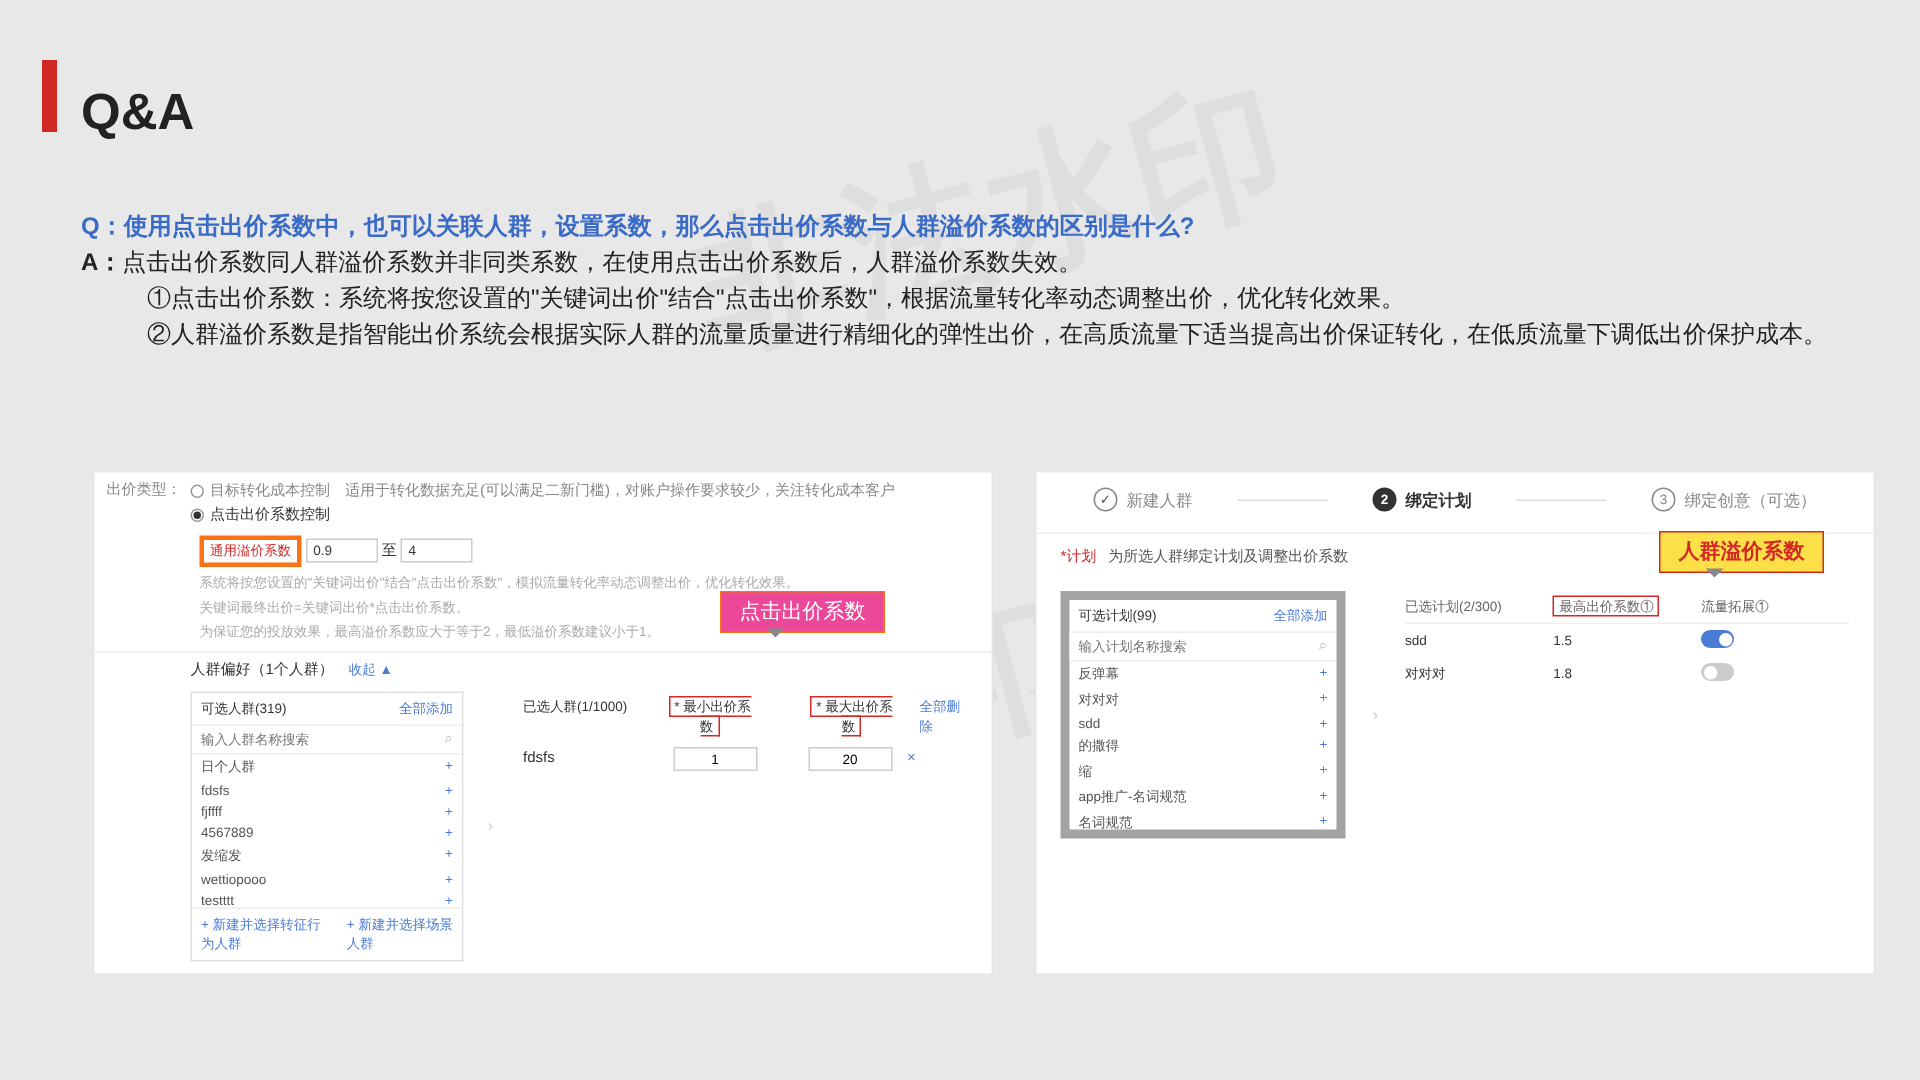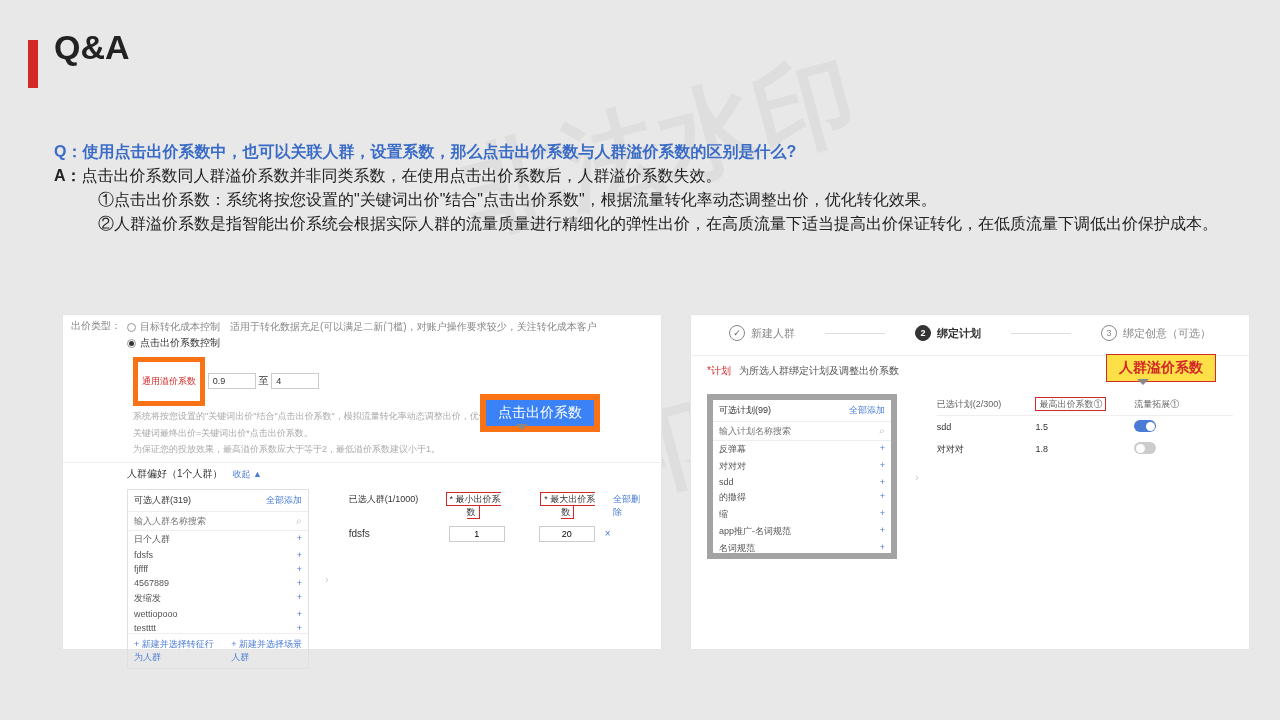--- a/index.html
+++ b/index.html
@@ -1,32 +1,32 @@
 <!DOCTYPE html>
 <html><head>
 <meta charset="utf-8">
 <style>
 * { margin:0; padding:0; box-sizing:border-box; font-family:"Microsoft YaHei",Arial,sans-serif; }
 body { width:1280px; height:720px; background:#e8e8e8; position:relative; overflow:hidden; }
 .watermark { position:absolute; font-size:100px; color:rgba(0,0,0,0.04); transform:rotate(-15deg); pointer-events:none; z-index:0; font-weight:bold;}
 .wm1{ top:80px; left:460px;} .wm2{ top:420px; left:320px;}
 .redbar { position:absolute; left:28px; top:40px; width:10px; height:48px; background:#d32926; }
-.title { position:absolute; left:54px; top:28px; font-size:34px; font-weight:bold; color:#222; }
+.title { position:absolute; left:54px; top:56px; font-size:34px; font-weight:bold; color:#222; }
 .content { position:absolute; left:54px; top:140px; right:20px; font-size:16px; line-height:1.5; color:#222; }
 .q { color:#3a6cc7; font-weight:bold; }
 .a-label { font-weight:bold; }
 .indent { padding-left:44px; }
 .panel { position:absolute; background:#fff; border:1px solid #e5e5e5; font-size:10px; color:#333; }
 .panel-left { left:62px; top:314px; width:600px; height:336px; }
 .panel-right { left:690px; top:314px; width:560px; height:336px; }
 .bidtype-row { padding:4px 8px; border-bottom:1px solid #eee; }
 .radio-row { display:flex; align-items:center; gap:4px; color:#888; padding:1px 0;}
 .radio { width:9px; height:9px; border:1px solid #999; border-radius:50%; display:inline-block; }
 .radio.sel::after{content:"";display:block;width:5px;height:5px;background:#333;border-radius:50%;margin:1px;}
-.tag-red { display:inline-block; border:5px solid #f97316; color:#d32926; padding:13px 4px; font-size:9px; }
+.tag-red { display:inline-block; border:3px solid #f97316; color:#d32926; padding:1px 4px; font-size:9px; }
 .tinyinput { display:inline-block; width:48px; height:16px; border:1px solid #ccc; padding:0 4px; font-size:9px; line-height:14px;}
 .desc { color:#aaa; font-size:9px; line-height:1.4; padding:2px 0 2px 62px;}
 .section-row { display:flex; align-items:flex-end; padding:4px 0 4px 64px; gap:10px;}
 .collapse { color:#4a7bd6; font-size:9px; }
 .cols { display:flex; padding:4px 10px 4px 64px; gap:12px; }
 .listbox { border:1px solid #e0e0e0; width:182px; height:180px; display:flex; flex-direction:column;}
 .listbox-hd { display:flex; justify-content:space-between; padding:4px 6px; border-bottom:1px solid #eee; font-size:9px;}
 .link { color:#4a7bd6; cursor:pointer; }
 .search { display:flex; border-bottom:1px solid #eee; }
 .search input{ flex:1; border:none; font-size:9px; padding:3px 6px; outline:none; color:#999;}
@@ -36,21 +36,21 @@
 .plus { color:#4a7bd6; }
 .chev { color:#ccc; align-self:center; font-size:11px; padding:0 4px;}
 .sel-table { flex:1; }
 .sel-hd { display:flex; font-size:9px; padding:4px 0;}
 .sel-hd > div { padding:0 4px;}
 .boxred { border:1.5px solid #d32926; padding:1px 3px; }
 .sel-row { display:flex; padding:3px 0; align-items:center;}
 .numin { width:56px; border:1px solid #ccc; font-size:9px; padding:2px 4px; text-align:center; margin:0 4px;}
 .close-x { color:#4a7bd6; padding:0 6px;}
 .footlink { color:#4a7bd6; font-size:9px; padding:4px 6px;}
-.callout { position:absolute; background:#3b82f6; color:#fff; font-size:14px; padding:4px 12px; border:6px solid #f97316;}
+.callout { position:absolute; background:#ec4899; color:#fff; font-size:14px; padding:4px 12px; border:1px solid #f97316;}
 .callout::after{content:"";position:absolute;left:30px;bottom:-10px;border:6px solid transparent;border-top-color:#888;}
 .co-left { left:480px; top:394px; }
 .co-right { left:1106px; top:354px; border:1.5px solid #d32926; background:#fde047; color:#d32926; font-weight:bold;}
 
 .stepper { display:flex; justify-content:center; align-items:center; gap:30px; padding:10px 0 14px; border-bottom:1px solid #eee; position:relative;}
 .step { display:flex; align-items:center; gap:6px; font-size:11px; color:#888;}
 .step.active { color:#333; font-weight:bold;}
 .circ { width:16px; height:16px; border:1px solid #888; border-radius:50%; display:flex;align-items:center;justify-content:center;font-size:9px;}
 .circ.done{color:#555;} .circ.act{background:#333;color:#fff;border-color:#333;}
 .stepline{width:60px;height:1px;background:#ddd;}

